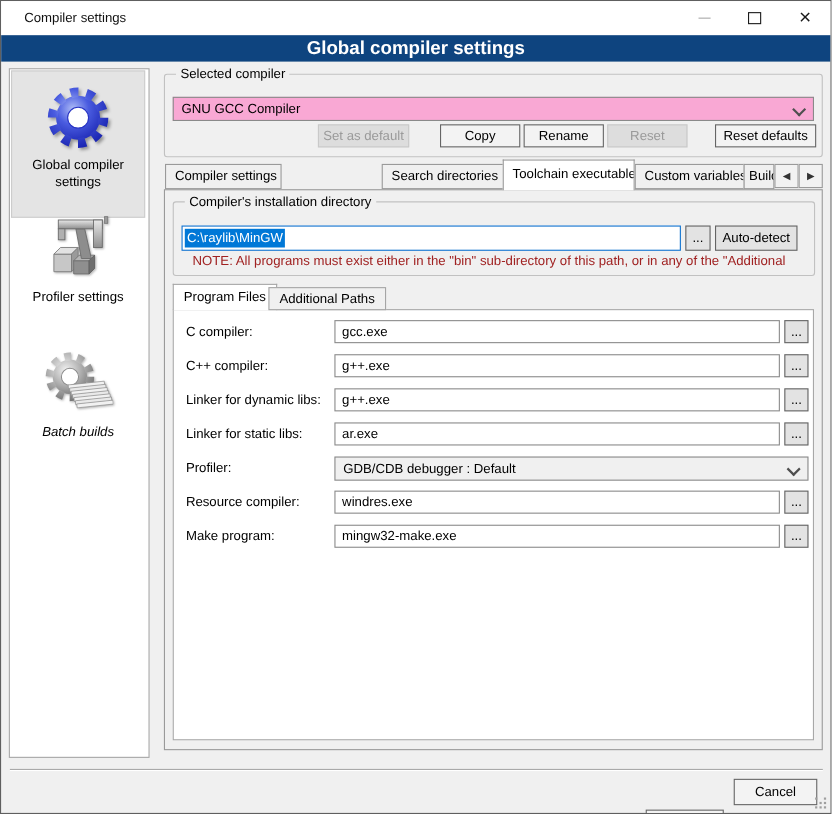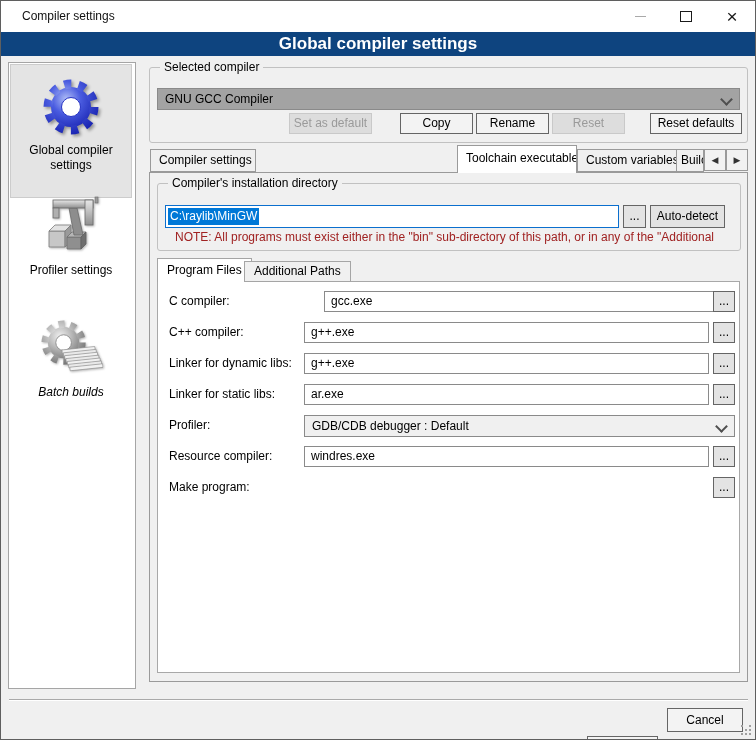--- a/index.html
+++ b/index.html
@@ -27,21 +27,21 @@
   .side-item .icon64{width:64px;height:64px;}
   .side-label{margin-top:4px;line-height:15px;width:104px;}
   
   .groupbox{position:absolute;border:1px solid #c1c1c1;border-radius:3px;}
   .grouplabel{position:absolute;top:-8px;left:10px;background:#f0f0f0;padding:0 4px;line-height:14px;}
   
   .btn{position:absolute;background:#f3f3f3;border:1px solid #656565;font-family:"Liberation Sans",sans-serif;
     font-size:12px;color:#000;text-align:center;padding:0;line-height:19px;}
   .btn.disabled{background:#dddddd;border:1px solid #c9c9c9;color:#9a9a9a;}
   .btn.gray{background:#e3e3e3;}
-  .combo{position:absolute;background:#a3a3a3;border:1px solid #8a8a8a;line-height:20px;padding-left:7px;box-sizing:border-box;}
+  .combo{position:absolute;background:#f9a8d4;border:1px solid #8a8a8a;line-height:20px;padding-left:7px;box-sizing:border-box;}
   .combo.flat{background:#f0f0f0;}
   .chev{position:absolute;right:8px;top:6px;width:7px;height:7px;border-right:2px solid #4f4f4f;border-bottom:2px solid #4f4f4f;transform:rotate(45deg);}
   .tinput{position:absolute;background:#fff;border:1px solid #8a8a8a;line-height:19px;padding-left:6px;box-sizing:border-box;overflow:hidden;white-space:nowrap;}
   
   .tab{position:absolute;top:148px;height:23px;background:#f0f0f0;border:1px solid #9a9a9a;
     box-sizing:border-box;line-height:21px;padding:0 8px;white-space:nowrap;overflow:hidden;}
   .tab.active{top:144px;height:28px;background:#fff;border-bottom:none;z-index:3;line-height:25px;}
   .tabpanel{position:absolute;left:148px;top:171px;width:599px;height:510px;background:#f0f0f0;border:1px solid #9a9a9a;box-sizing:border-box;z-index:1;}
   .tab-arrow{position:absolute;top:148px;width:22px;height:22px;background:#f2f2f2;border:1px solid #9a9a9a;box-sizing:border-box;
     font-size:9px;line-height:20px;text-align:center;color:#333;padding:0;}
@@ -158,20 +158,21 @@
     <span class="chev"></span>
   </div>
   <button class="btn disabled" style="left:288px;top:112px;width:83px;height:21px;">Set as default</button>
   <button class="btn" style="left:399px;top:112px;width:73px;height:21px;">Copy</button>
   <button class="btn" style="left:475px;top:112px;width:73px;height:21px;">Rename</button>
   <button class="btn disabled" style="left:551px;top:112px;width:73px;height:21px;">Reset</button>
   <button class="btn" style="left:649px;top:112px;width:92px;height:21px;">Reset defaults</button>
 
   <div class="tab" style="left:149px;width:106px;">Compiler settings</div>
   <div class="tab" style="left:254px;width:81px;margin-top:26px;">Linker settings</div>
+  <div class="tab" style="left:346px;width:113px;">Search directories</div>
   <div class="tab active" style="left:456px;width:120px;">Toolchain executables</div>
   <div class="tab" style="left:576px;width:100px;">Custom variables</div>
   <div class="tab" style="left:675px;width:28px;padding:0 4px;">Builc</div>
   <button class="tab-arrow" style="left:703px;"><span>◀</span></button>
   <button class="tab-arrow" style="left:725px;"><span>▶</span></button>
 
   <div class="tabpanel"></div>
 
   <div class="groupbox z2" style="left:156px;top:182px;width:582px;height:66px;">
     <span class="grouplabel">Compiler's installation directory</span>
@@ -181,21 +182,21 @@
   </div>
   <button class="btn gray z2" style="left:622px;top:204px;width:23px;height:23px;line-height:17px;">...</button>
   <button class="btn gray z2" style="left:649px;top:204px;width:75px;height:23px;line-height:21px;">Auto-detect</button>
   <div class="note">NOTE: All programs must exist either in the "bin" sub-directory of this path, or in any of the "Additional</div>
 
   <div class="subtab z2" style="left:243px;top:260px;height:21px;">Additional Paths</div>
   <div class="subtab active z2" style="left:156px;top:257px;height:24px;line-height:22px;">Program Files</div>
   <div class="subpanel"></div>
 
   <span class="flabel z2" style="top:293px;">C compiler:</span>
-  <div class="tinput z2" style="left:303px;top:290px;width:405px;height:21px;margin-left:20px;"><span>gcc.exe</span></div>
+  <div class="tinput z2" style="left:303px;top:290px;width:405px;height:21px;"><span>gcc.exe</span></div>
   <button class="btn gray z2" style="left:712px;top:290px;width:22px;height:21px;line-height:15px;">...</button>
 
   <span class="flabel z2" style="top:324px;">C++ compiler:</span>
   <div class="tinput z2" style="left:303px;top:321px;width:405px;height:21px;"><span>g++.exe</span></div>
   <button class="btn gray z2" style="left:712px;top:321px;width:22px;height:21px;line-height:15px;">...</button>
 
   <span class="flabel z2" style="top:355px;">Linker for dynamic libs:</span>
   <div class="tinput z2" style="left:303px;top:352px;width:405px;height:21px;"><span>g++.exe</span></div>
   <button class="btn gray z2" style="left:712px;top:352px;width:22px;height:21px;line-height:15px;">...</button>
 
@@ -207,20 +208,21 @@
   <div class="combo flat z2" style="left:303px;top:414px;width:431px;height:22px;">
     <span>GDB/CDB debugger : Default</span>
     <span class="chev"></span>
   </div>
 
   <span class="flabel z2" style="top:448px;">Resource compiler:</span>
   <div class="tinput z2" style="left:303px;top:445px;width:405px;height:21px;"><span>windres.exe</span></div>
   <button class="btn gray z2" style="left:712px;top:445px;width:22px;height:21px;line-height:15px;">...</button>
 
   <span class="flabel z2" style="top:479px;">Make program:</span>
+  <div class="tinput z2" style="left:303px;top:476px;width:405px;height:21px;"><span>mingw32-make.exe</span></div>
   <button class="btn gray z2" style="left:712px;top:476px;width:22px;height:21px;line-height:15px;">...</button>
 
   <div class="hsep"></div>
   <button class="btn" style="left:586px;top:707px;width:71px;height:24px;line-height:22px;margin-top:28px;">OK</button>
   <button class="btn" style="left:666px;top:707px;width:76px;height:24px;line-height:22px;">Cancel</button>
   <div class="grip"></div>
 
 </div>
 
 </body></html>

